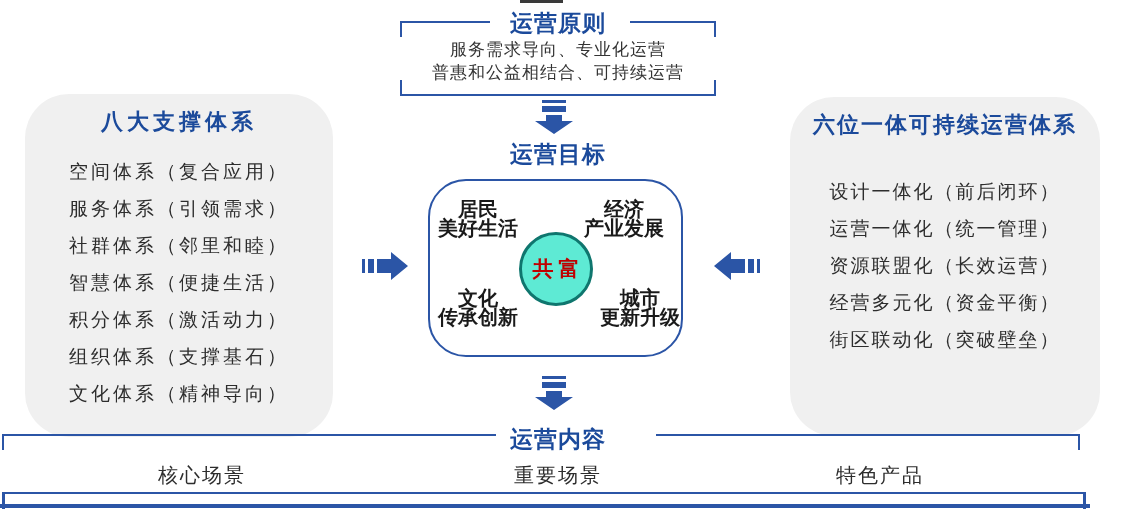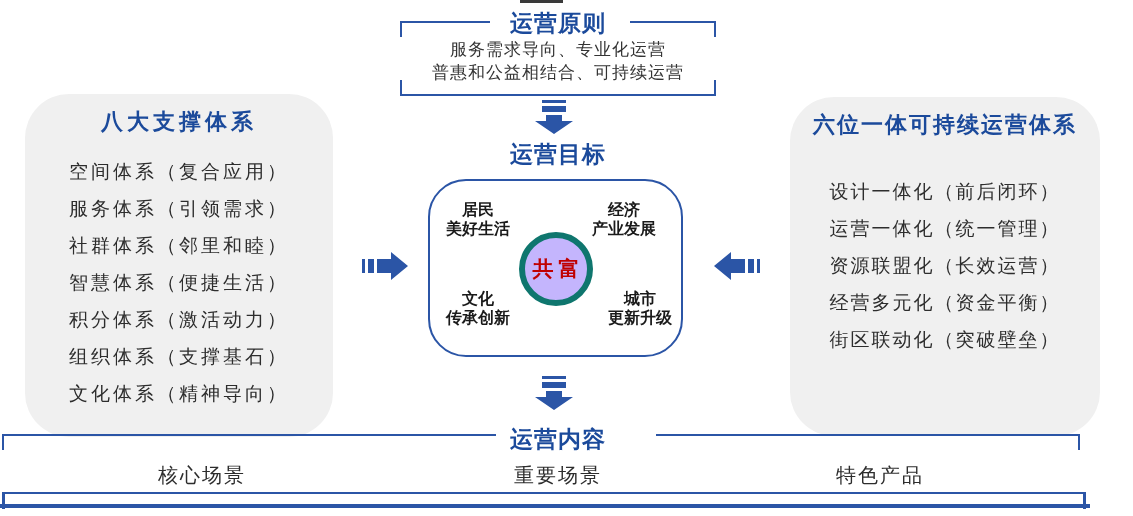--- a/index.html
+++ b/index.html
@@ -21,28 +21,28 @@
   .arrow{position:absolute;color:#2B55A6;line-height:0;}
   .arrow svg{display:block;}
   .mirror{transform:scaleX(-1);}
   
   .goal-box{
     position:absolute;left:428px;top:179px;width:255px;height:178px;
     border:2px solid #2B55A6;border-radius:38px;background:#ffffff;box-sizing:border-box;
   }
   .quad{
     position:absolute;width:80px;text-align:center;
-    font-size:16px;font-weight:bold;color:#1a1a1a;line-height:19px;
+    font-size:20px;font-weight:bold;color:#1a1a1a;line-height:19px;
   }
   .prosperity-circle{
     position:absolute;left:89px;top:51px;width:74px;height:74px;
-    border:6px solid #0f766e;border-radius:50%;box-sizing:border-box;
+    border:3px solid #0f766e;border-radius:50%;box-sizing:border-box;
     display:flex;align-items:center;justify-content:center;
     font-size:21px;font-weight:bold;color:#C00000;letter-spacing:5px;
-    padding-left:5px;background:#c4b5fd;
+    padding-left:5px;background:#5eead4;
   }
   
   .panel{
     position:absolute;background:#F0F0F0;border-radius:44px;margin-top:24px;
   }
   .panel-title{
     position:absolute;left:0;right:0;top:13px;text-align:center;
     font-size:22px;font-weight:bold;color:#1B4A9B;
   }
   .panel-list{position:absolute;left:0;right:0;}

